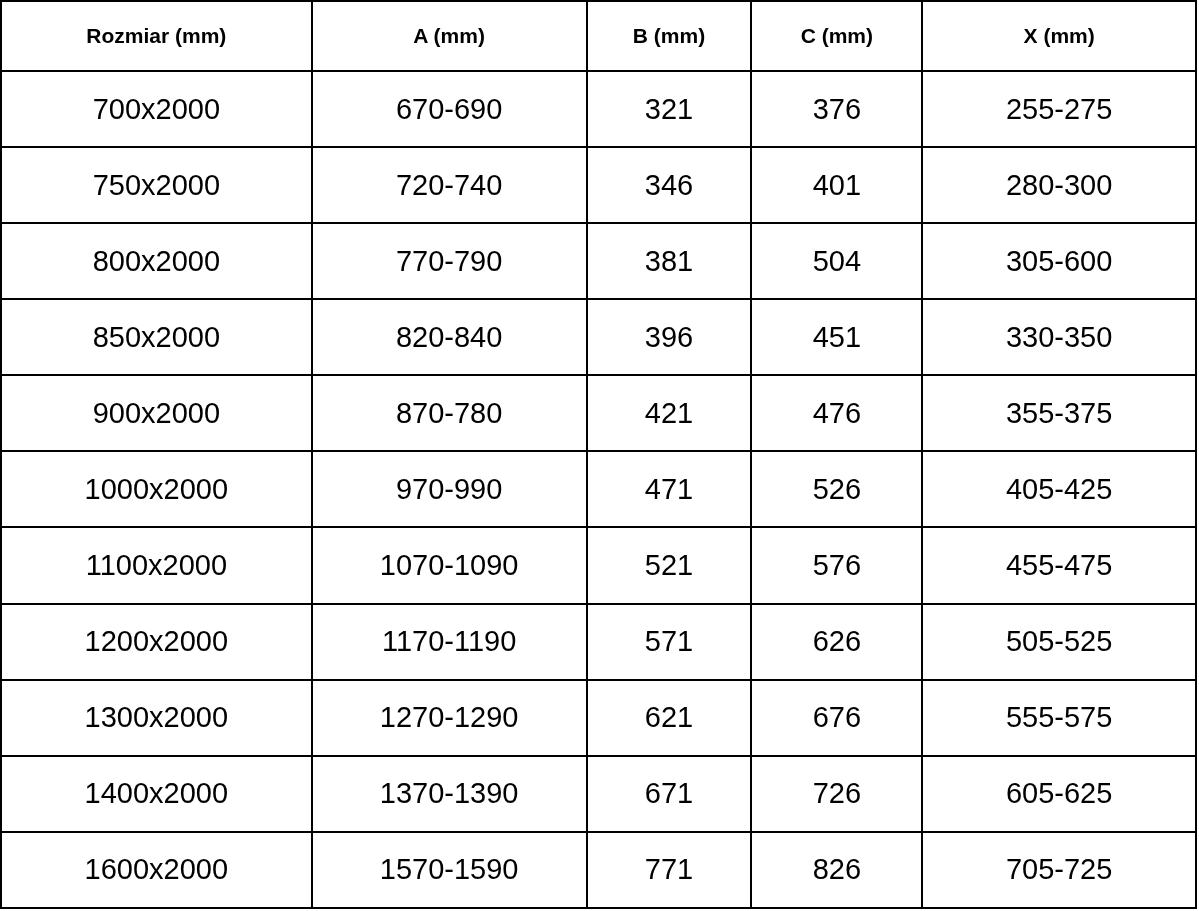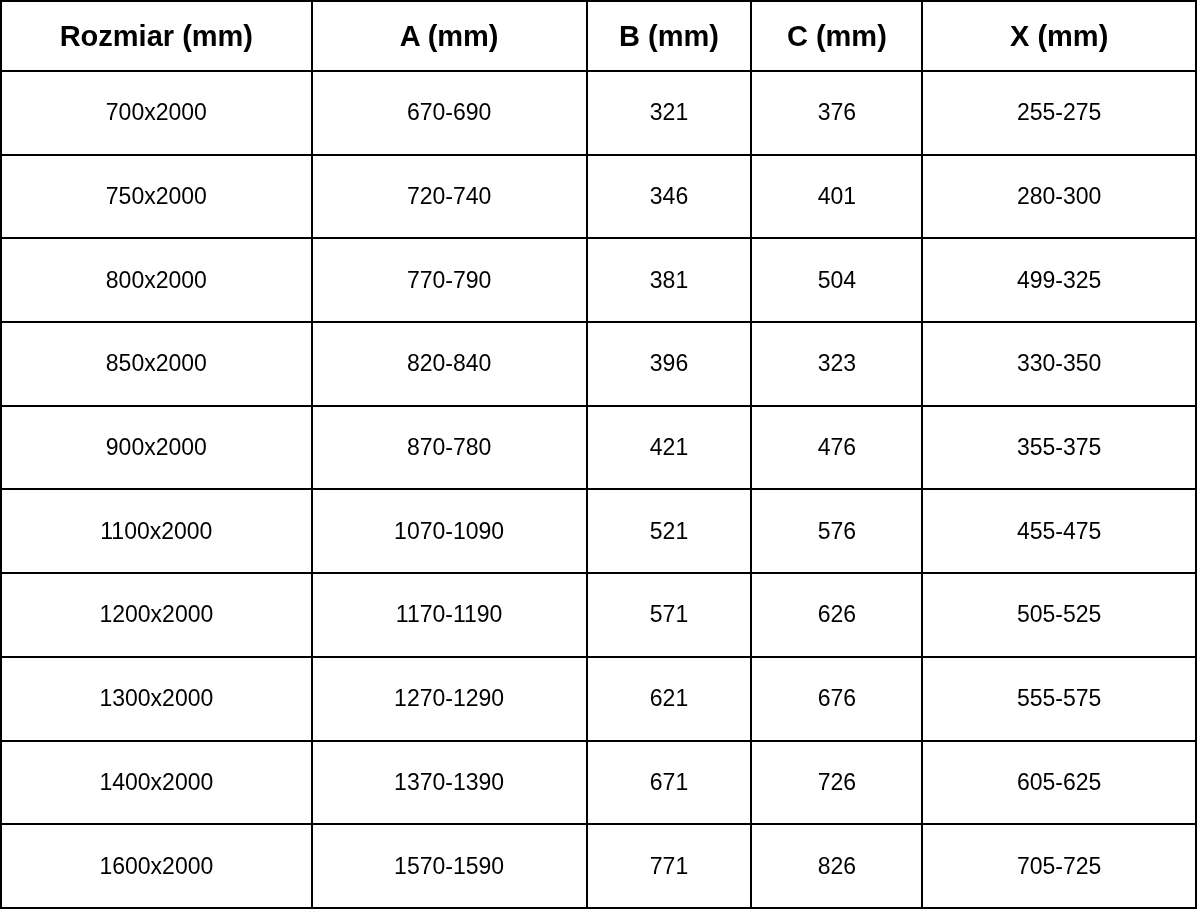--- a/index.html
+++ b/index.html
@@ -23,26 +23,26 @@
   table.spec td {
     border: 2px solid #000000;
     text-align: center;
     vertical-align: middle;
     padding: 0;
     overflow: hidden;
     white-space: nowrap;
   }
   table.spec th {
     font-weight: bold;
-    font-size: 29px;
+    font-size: 21px;
     height: 68px;
   }
   table.spec td {
     font-weight: normal;
-    font-size: 23px;
+    font-size: 29px;
     height: 68px;
   }
   col.c-rozmiar { width: 26.0%; }
   col.c-a       { width: 23.0%; }
   col.c-b       { width: 13.8%; }
   col.c-c       { width: 14.3%; }
   col.c-x       { width: 22.9%; }
 </style>
 </head>
 <body>
@@ -77,35 +77,42 @@
       <td>720-740</td>
       <td>346</td>
       <td>401</td>
       <td>280-300</td>
     </tr>
     <tr>
       <td>800x2000</td>
       <td>770-790</td>
       <td>381</td>
       <td>504</td>
-      <td>499-325</td>
+      <td>305-600</td>
     </tr>
     <tr>
       <td>850x2000</td>
       <td>820-840</td>
       <td>396</td>
-      <td>323</td>
+      <td>451</td>
       <td>330-350</td>
     </tr>
     <tr>
       <td>900x2000</td>
       <td>870-780</td>
       <td>421</td>
       <td>476</td>
       <td>355-375</td>
+    </tr>
+    <tr>
+      <td>1000x2000</td>
+      <td>970-990</td>
+      <td>471</td>
+      <td>526</td>
+      <td>405-425</td>
     </tr>
     <tr>
       <td>1100x2000</td>
       <td>1070-1090</td>
       <td>521</td>
       <td>576</td>
       <td>455-475</td>
     </tr>
     <tr>
       <td>1200x2000</td>

